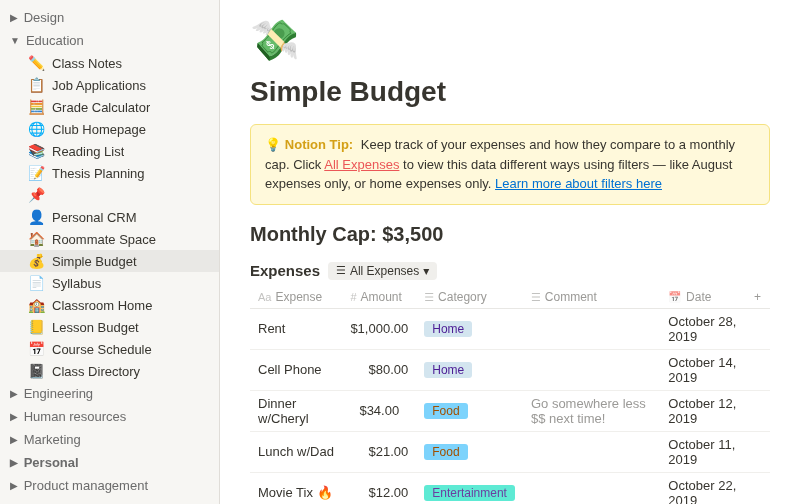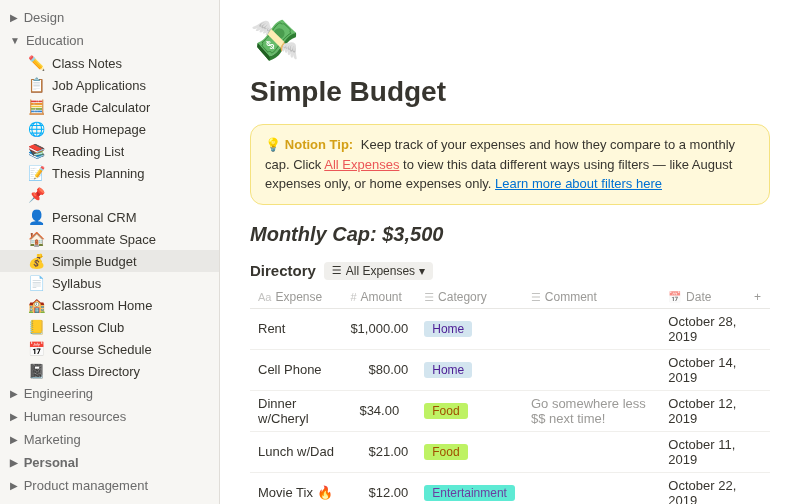--- a/index.html
+++ b/index.html
@@ -38,28 +38,28 @@
       background: #fff;
     }
     .page-icon { width: 48px; height: 48px; margin-bottom: 8px; }
     .page-icon-emoji { font-size: 40px; line-height: 1; }
 
     .page-title {
       font-size: 28px; font-weight: 700; color: #37352f; margin-bottom: 16px;
     }
 
     .notion-tip {
-      background: #fff9db; border: 1px solid #f5e27f; border-radius: 13px;
+      background: #fff9db; border: 1px solid #f5e27f; border-radius: 6px;
       padding: 10px 14px; margin-bottom: 18px; font-size: 13px; color: #37352f; line-height: 1.5;
     }
     .notion-tip .tip-label { font-weight: 600; color: #d4a017; margin-right: 4px; }
     .notion-tip .link { color: #eb5757; text-decoration: underline; cursor: pointer; }
     .notion-tip .learn-link { color: #0070d2; text-decoration: underline; cursor: pointer; }
 
-    .monthly-cap { font-size: 20px; font-weight: 700; color: #37352f; margin-bottom: 16px; font-style: italic; }
+    .monthly-cap { font-size: 20px; font-weight: 700; color: #37352f; margin-bottom: 16px; }
 
     .expenses-header {
       display: flex; align-items: center; margin-bottom: 6px; gap: 8px;
     }
     .expenses-title { font-size: 15px; font-weight: 600; color: #37352f; }
     .filter-badge {
       display: flex; align-items: center; background: #f0efec; border-radius: 4px;
       padding: 2px 8px; font-size: 12px; color: #37352f; cursor: pointer; gap: 4px;
     }
     .filter-badge .filter-icon { font-size: 11px; }
@@ -70,21 +70,21 @@
       text-align: left; padding: 4px 8px; color: #9b9a97; font-weight: 400; font-size: 12px;
       border-bottom: 1px solid #e8e7e4;
     }
     .expenses-table td {
       padding: 5px 8px; border-bottom: 1px solid #f0efec; color: #37352f; vertical-align: middle;
     }
     .tag {
       display: inline-block; padding: 1px 8px; border-radius: 3px; font-size: 12px; font-weight: 500;
     }
     .tag-home { background: #d3e5ef; color: #4c1d95; }
-    .tag-food { background: #bef264; color: #a05000; }
+    .tag-food { background: #7dd3fc; color: #a05000; }
     .tag-entertainment { background: #5eead4; color: #6b3fa0; }
     .th-icon { margin-right: 4px; font-size: 11px; opacity: 0.6; }
     .col-add { width: 24px; text-align: center; cursor: pointer; color: #9b9a97; }
     .fire-emoji { font-size: 13px; margin-left: 4px; }
   </style>
 </head>
 <body>
 
 <div id="sidebar">
   <div class="sidebar-section">
@@ -143,21 +143,21 @@
         <div class="sidebar-item">
           <span class="item-icon">📄</span>
           <span class="item-label">Syllabus</span>
         </div>
         <div class="sidebar-item">
           <span class="item-icon">🏫</span>
           <span class="item-label">Classroom Home</span>
         </div>
         <div class="sidebar-item">
           <span class="item-icon">📒</span>
-          <span class="item-label">Lesson Club</span>
+          <span class="item-label">Lesson Budget</span>
         </div>
         <div class="sidebar-item">
           <span class="item-icon">📅</span>
           <span class="item-label">Course Schedule</span>
         </div>
         <div class="sidebar-item">
           <span class="item-icon">📓</span>
           <span class="item-label">Class Directory</span>
         </div>
       </div>
@@ -219,21 +219,21 @@
     <span class="tip-label">💡 Notion Tip:</span>
     <span> Keep track of your expenses and how they compare to a monthly cap. Click </span>
     <span class="link">All Expenses</span>
     <span> to view this data different ways using filters — like August expenses only, or home expenses only. </span>
     <span class="learn-link">Learn more about filters here</span>
   </div>
 
   <div class="monthly-cap">Monthly Cap: $3,500</div>
 
   <div class="expenses-header">
-    <span class="expenses-title">Directory</span>
+    <span class="expenses-title">Expenses</span>
     <div class="filter-badge">
       <span class="filter-icon">☰</span>
       <span>All Expenses</span>
       <span>▾</span>
     </div>
   </div>
 
   <table class="expenses-table">
     <thead>
       <tr>

